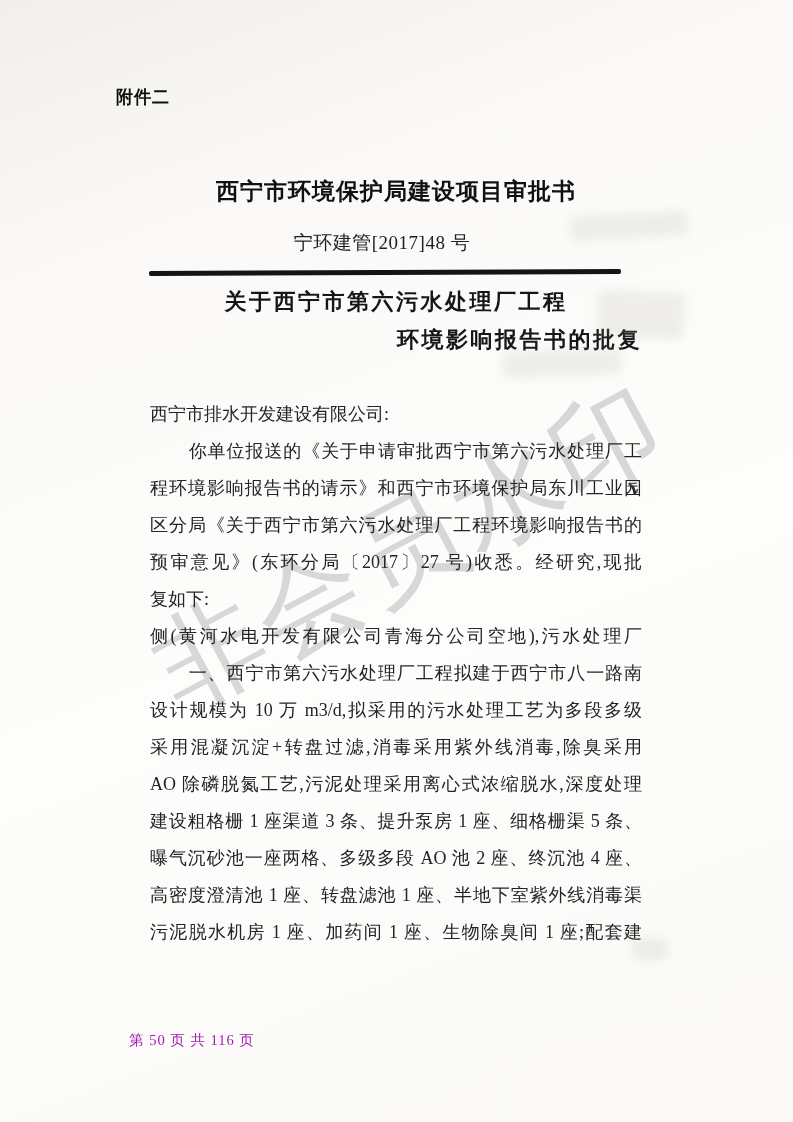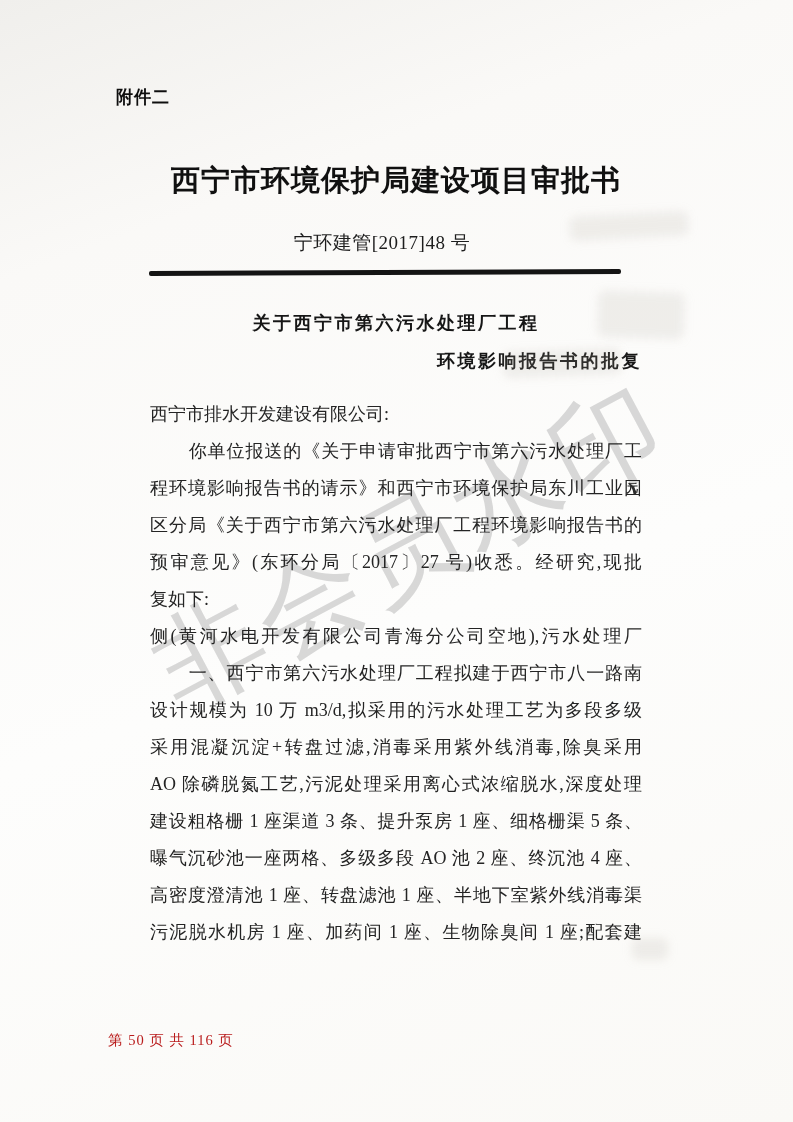--- a/index.html
+++ b/index.html
@@ -14,23 +14,23 @@
   .abs { position: absolute; }
 
   .attachment {
     left: 116px; top: 86px;
     font-size: 17px; font-weight: 700;
     letter-spacing: 1px; color: #0e0e0e;
     transform: scaleY(1.06);
   }
 
   .doc-title {
-    left: 150px; top: 161px; width: 492px;
+    left: 150px; top: 176px; width: 492px;
     text-align: center;
-    font-size: 29px; font-weight: 700;
+    font-size: 23px; font-weight: 700;
     letter-spacing: 1px; color: #101010;
     white-space: nowrap;
   }
 
   .doc-number {
     left: 150px; top: 230px; width: 492px;
     text-align: center;
     font-size: 19px; color: #1d1d1d;
     letter-spacing: 0.5px;
     transform: translateX(-14px);
@@ -38,24 +38,23 @@
 
   .divider {
     left: 149px; top: 270px; width: 472px; height: 4.5px;
     background: #141414; border-radius: 2px;
     transform: rotate(-0.25deg);
   }
 
   .subject {
     left: 150px; width: 492px;
     text-align: center;
-    font-size: 18px; font-weight: 700;
+    font-size: 22px; font-weight: 700;
     letter-spacing: 2.5px; color: #161616;
     white-space: nowrap;
-    margin-top: 24px;
   }
   .subject-1 { top: 287px; }
   .subject-2 { top: 325px; text-align: right; }
 
   .watermark {
     left: 40px; top: 468px; width: 740px; height: 160px;
     text-align: center;
     font-size: 108px; line-height: 160px;
     color: #cacaca; opacity: 0.72;
     letter-spacing: 4px;
@@ -91,22 +90,22 @@
     filter: blur(5px);
     border-radius: 6px;
     z-index: 0;
   }
   .sm1 { left: 570px; top: 214px; width: 118px; height: 24px; transform: rotate(-3deg); }
   .sm2 { left: 598px; top: 292px; width: 86px;  height: 46px; transform: rotate(2deg); }
   .sm3 { left: 503px; top: 350px; width: 118px; height: 26px; transform: rotate(-2deg); }
   .sm4 { left: 632px; top: 938px; width: 36px;  height: 22px; }
 
   .footer {
-    left: 108px; top: 1031px;
-    font-size: 14.5px; color: #b91c1c;
+    left: 129px; top: 1031px;
+    font-size: 14.5px; color: #a21caf;
     letter-spacing: 1px;
     z-index: 2;
   }
 </style>
 </head>
 <body>
 
 <div class="abs attachment">附件二</div>
 
 <div class="abs doc-title">西宁市环境保护局建设项目审批书</div>

